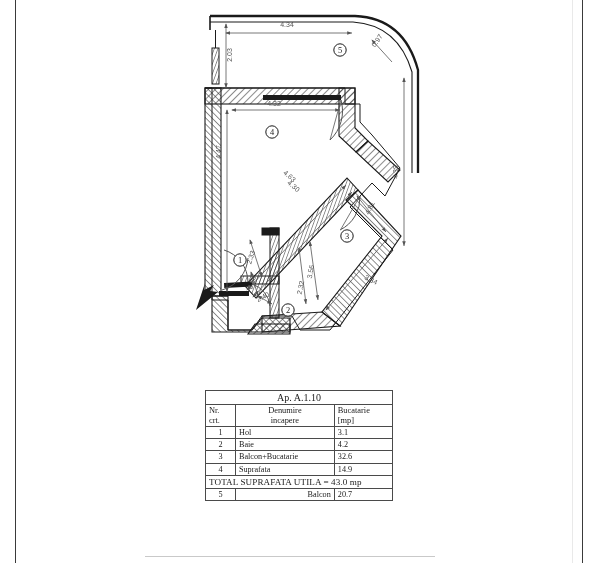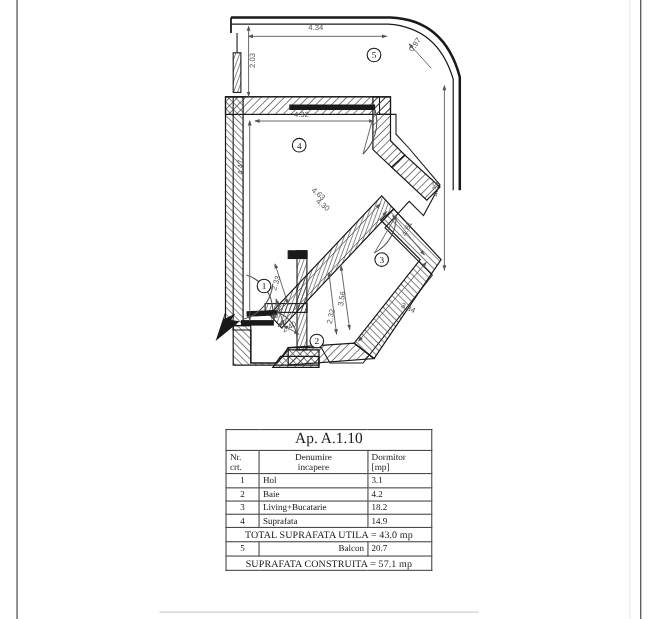--- a/index.html
+++ b/index.html
@@ -12,27 +12,27 @@
   .page-border-faint-right{position:absolute;left:572px;top:0;width:1px;height:563px;background:#e9e9e9;}
   .page-rule{position:absolute;left:145px;top:556px;width:290px;height:1px;background:#c9c9c9;}
 
   #plan{position:absolute;left:0;top:0;}
 
   
   .area-table{position:absolute;left:205px;top:390px;width:188px;
               border:1.4px solid #2b2b2b;border-collapse:collapse;
               font-size:8.2px;background:#fff;}
   .area-table td{border:1px solid #4a4a4a;padding:1px 3px;line-height:1.12;}
-  .t-title{text-align:center;font-size:14px;padding:2px 0 2px 0;}
+  .t-title{text-align:center;font-size:10px;padding:2px 0 2px 0;}
   .c-nr{width:26px;text-align:center;}
   .c-name{width:100px;}
   .c-area{width:56px;padding-left:6px;}
   .hdr{text-align:left;vertical-align:middle;font-size:8.4px;padding:2px 1px;}
   .hdr-name{text-align:center;margin-top:12px;}
-  .sum{text-align:center;font-size:9.1px;padding:2.5px 0;letter-spacing:.1px;}
+  .sum{text-align:left;font-size:9.1px;padding:2.5px 0;letter-spacing:.1px;}
   .balcon-name{text-align:right;}
 </style>
 </head>
 <body>
 
 <div class="page-border-left"></div>
 <div class="page-border-faint-right"></div>
 <div class="page-border-right"></div>
 <div class="page-rule"></div>
 
@@ -183,51 +183,48 @@
   <tr>
     <td class="c-nr hdr">
       <span>Nr.</span><br>
       <span>crt.</span>
     </td>
     <td class="c-name hdr hdr-name">
       <span>Denumire</span><br>
       <span>incapere</span>
     </td>
     <td class="c-area hdr">
-      <span>Dormitor</span><br>
+      <span>Bucatarie</span><br>
       <span>[mp]</span>
     </td>
   </tr>
 
   <tr>
     <td class="c-nr">1</td>
     <td class="c-name">Hol</td>
     <td class="c-area">3.1</td>
   </tr>
   <tr>
     <td class="c-nr">2</td>
     <td class="c-name">Baie</td>
     <td class="c-area">4.2</td>
   </tr>
   <tr>
     <td class="c-nr">3</td>
-    <td class="c-name">Living+Bucatarie</td>
-    <td class="c-area">18.2</td>
+    <td class="c-name">Balcon+Bucatarie</td>
+    <td class="c-area">32.6</td>
   </tr>
   <tr>
     <td class="c-nr">4</td>
     <td class="c-name">Suprafata</td>
     <td class="c-area">14.9</td>
   </tr>
 
   <tr>
     <td class="sum" colspan="3">TOTAL SUPRAFATA UTILA = 43.0 mp</td>
   </tr>
   <tr>
     <td class="c-nr">5</td>
     <td class="c-name balcon-name">Balcon</td>
     <td class="c-area">20.7</td>
   </tr>
-  <tr>
-    <td class="sum" colspan="3">SUPRAFATA CONSTRUITA =  57.1 mp</td>
-  </tr>
 </tbody>
   </table>
 
 </body></html>

